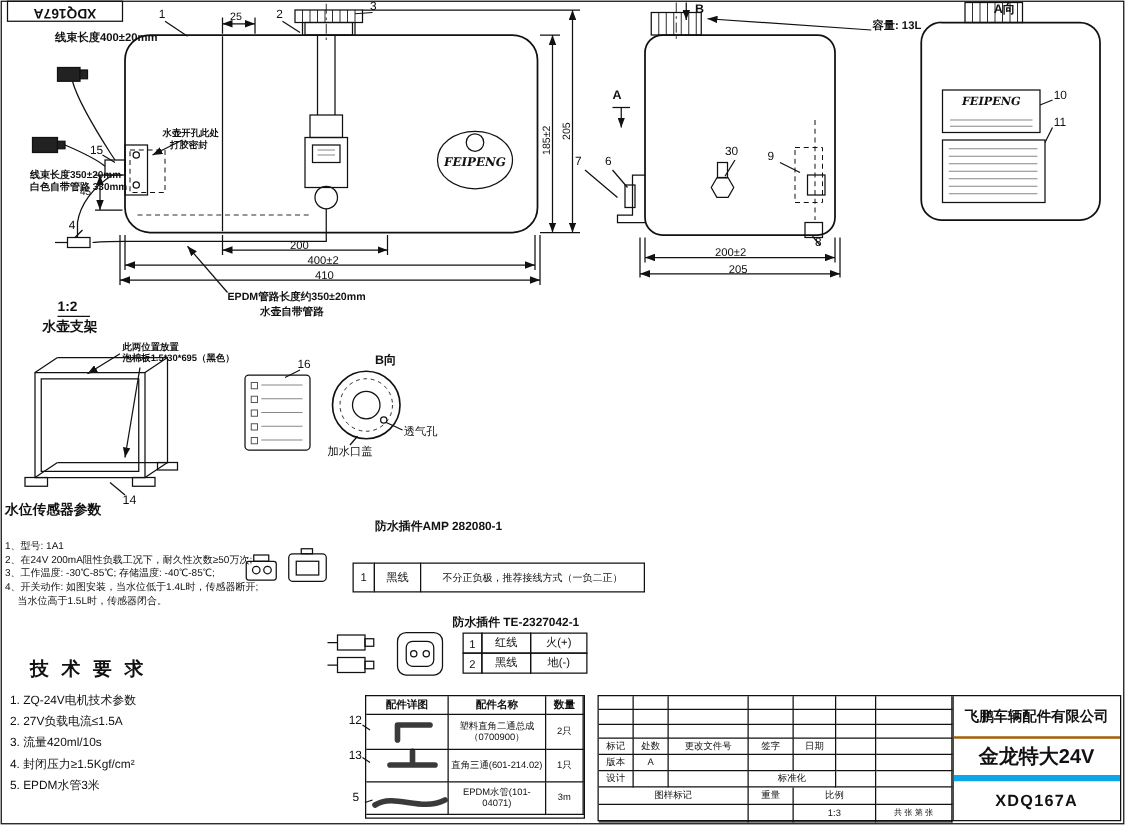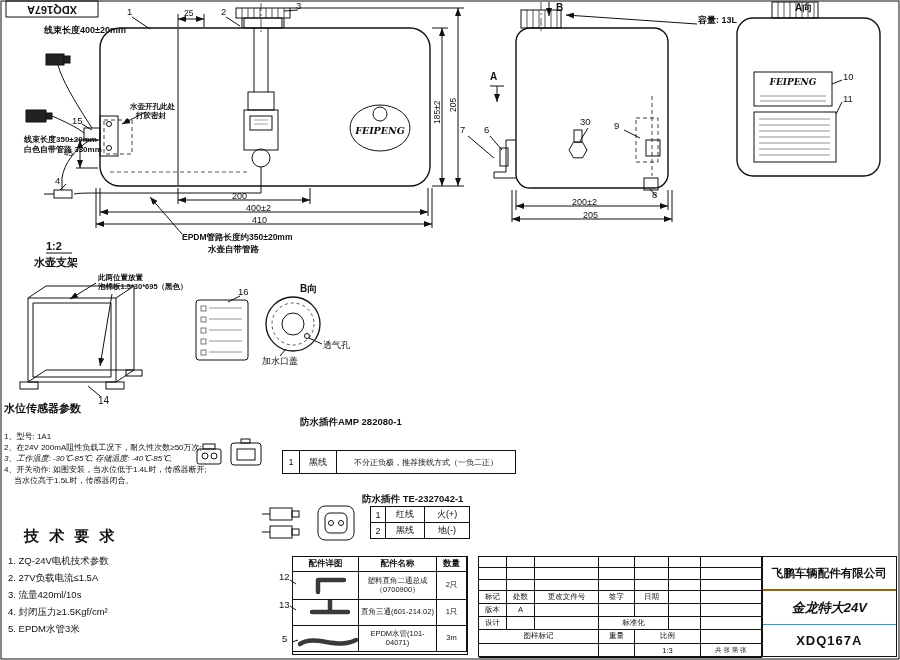--- a/index.html
+++ b/index.html
@@ -36,21 +36,21 @@
   .tb-grid { display:grid; grid-template-columns:28px 28px 64px 36px 34px 32px 1fr; }
   .tb-grid > div { border-right:0.8px solid #111; border-bottom:0.8px solid #111;
             font-size:7.5px; display:flex; align-items:center; justify-content:center;
             text-align:center; white-space:nowrap; overflow:hidden; }
   .tb-empty { grid-auto-rows:11.3px; }
   .tb-r { grid-auto-rows:13px; }
   .tb-r4 { grid-auto-rows:14px; }
   .tb-right { width:135px; border-left:1.3px solid #111; display:flex; flex-direction:column; }
   .tb-right > div { display:flex; align-items:center; justify-content:center; text-align:center; }
   .tb-company { height:34px; border-bottom:2px solid #a16207; font-size:11.5px; font-weight:bold; }
-  .tb-product { height:34px; border-bottom:1px solid #0ea5e9; font-size:13px; font-weight:bold;font-style:italic; }
+  .tb-product { height:34px; border-bottom:5px solid #0ea5e9; font-size:16px; font-weight:bold; }
   .tb-drawno  { flex:1; font-size:13px; font-weight:bold; letter-spacing:1px; }
 </style>
 </head>
 <body>
 
 <div id="page">
 
   <svg class="line" width="900" height="660" viewBox="0 0 900 660">
     <defs>
       <marker id="aE" markerWidth="9" markerHeight="6" refX="8" refY="3" orient="auto">
@@ -264,21 +264,21 @@
   <div class="t" style="left:98px; top:395px; font-size:10px;">14</div>
   <div class="t" style="left:238px; top:287px; font-size:9.5px;">16</div>
 
   <div class="t b" style="left:282px; top:283px; font-size:10px;padding-left:18px;">B向</div>
   <div class="t" style="left:262px; top:356px; font-size:9px;">加水口盖</div>
   <div class="t" style="left:323px; top:340px; font-size:9px;">透气孔</div>
 
   <div class="t b" style="left:4px; top:402px; font-size:11px;">水位传感器参数</div>
   <div class="t" style="left:4px; top:433px; font-size:8px;">1、型号: 1A1</div>
   <div class="t" style="left:4px; top:444px; font-size:8px;">2、在24V 200mA阻性负载工况下，耐久性次数≥50万次;</div>
-  <div class="t" style="left:4px; top:455px; font-size:8px;font-style:italic;">3、工作温度: -30℃-85℃; 存储温度: -40℃-85℃;</div>
+  <div class="t" style="left:4px; top:455px; font-size:8px;">3、工作温度: -30℃-85℃; 存储温度: -40℃-85℃;</div>
   <div class="t" style="left:4px; top:466px; font-size:8px;">4、开关动作: 如图安装，当水位低于1.4L时，传感器断开;</div>
   <div class="t" style="left:14px; top:477px; font-size:8px;">当水位高于1.5L时，传感器闭合。</div>
 
   <div class="t b" style="left:300px; top:417px; font-size:9.5px;">防水插件AMP 282080-1</div>
   <div class="minitab" style="left:282px; top:450px; height:24px;">
     <div class="cell" style="width:18px; font-size:9px;">1</div>
     <div class="cell" style="width:38px; font-size:9px; margin-left:-1px;">黑线</div>
     <div class="cell" style="width:180px; font-size:8px; margin-left:-1px; white-space:normal;">不分正负极，推荐接线方式（一负二正）</div>
   </div>
 

